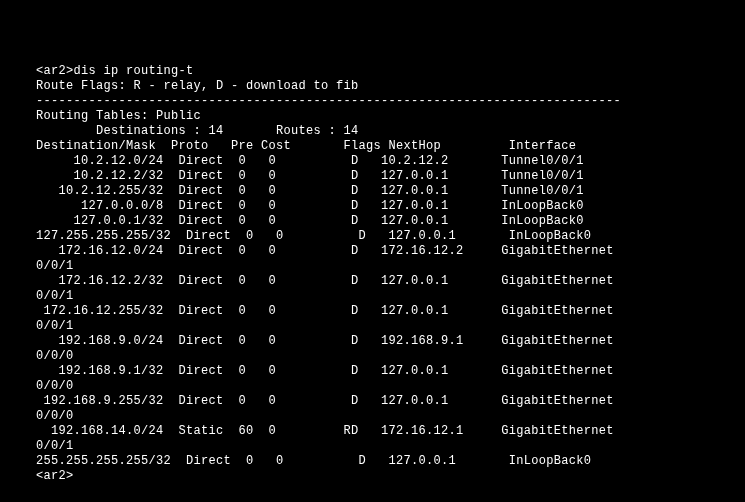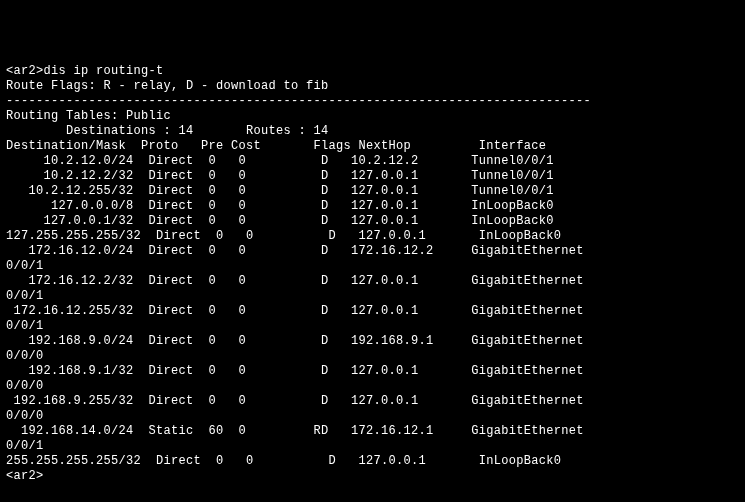--- a/index.html
+++ b/index.html
@@ -9,21 +9,21 @@
       font-size: 12px;
       line-height: 1.25;
       margin: 0;
       padding: 4px 6px;
       width: 745px;
       height: 502px;
       box-sizing: border-box;
       white-space: pre;
       letter-spacing: 0.3px;
     }
-    .line { white-space: pre; }
+    .line { white-space: pre; margin-left: 30px; }
   </style>
 </head>
 <body>
 
 
 
 <div id="out"><div class="line"><span>&lt;ar2&gt;</span><span>dis ip routing-t</span></div><div class="line"><span>Route Flags: R - relay, D - download to fib</span></div><div class="line"><span>------------------------------------------------------------------------------</span></div><div class="line"><span>Routing Tables: Public</span></div><div class="line"><span>        </span><span>Destinations : </span><span>14       </span><span>Routes : </span><span>14</span></div><div class="line"></div><div class="line"><span>Destination/Mask  </span><span>Proto   </span><span>Pre </span><span>Cost       </span><span>Flags </span><span>NextHop         </span><span>Interface</span></div><div class="line"></div><div class="line"><span>     10.2.12.0/24  </span><span>Direct  </span><span>0   </span><span>0         </span><span> D   </span><span>10.2.12.2       </span><span>Tunnel0/0/1</span></div><div class="line"><span>     10.2.12.2/32  </span><span>Direct  </span><span>0   </span><span>0         </span><span> D   </span><span>127.0.0.1       </span><span>Tunnel0/0/1</span></div><div class="line"><span>   10.2.12.255/32  </span><span>Direct  </span><span>0   </span><span>0         </span><span> D   </span><span>127.0.0.1       </span><span>Tunnel0/0/1</span></div><div class="line"><span>      127.0.0.0/8  </span><span>Direct  </span><span>0   </span><span>0         </span><span> D   </span><span>127.0.0.1       </span><span>InLoopBack0</span></div><div class="line"><span>     127.0.0.1/32  </span><span>Direct  </span><span>0   </span><span>0         </span><span> D   </span><span>127.0.0.1       </span><span>InLoopBack0</span></div><div class="line"><span>127.255.255.255/32  </span><span>Direct  </span><span>0   </span><span>0         </span><span> D   </span><span>127.0.0.1       </span><span>InLoopBack0</span></div><div class="line"><span>   172.16.12.0/24  </span><span>Direct  </span><span>0   </span><span>0         </span><span> D   </span><span>172.16.12.2     </span><span>GigabitEthernet</span></div><div class="line"><span>0/0/1</span></div><div class="line"><span>   172.16.12.2/32  </span><span>Direct  </span><span>0   </span><span>0         </span><span> D   </span><span>127.0.0.1       </span><span>GigabitEthernet</span></div><div class="line"><span>0/0/1</span></div><div class="line"><span> 172.16.12.255/32  </span><span>Direct  </span><span>0   </span><span>0         </span><span> D   </span><span>127.0.0.1       </span><span>GigabitEthernet</span></div><div class="line"><span>0/0/1</span></div><div class="line"><span>   192.168.9.0/24  </span><span>Direct  </span><span>0   </span><span>0         </span><span> D   </span><span>192.168.9.1     </span><span>GigabitEthernet</span></div><div class="line"><span>0/0/0</span></div><div class="line"><span>   192.168.9.1/32  </span><span>Direct  </span><span>0   </span><span>0         </span><span> D   </span><span>127.0.0.1       </span><span>GigabitEthernet</span></div><div class="line"><span>0/0/0</span></div><div class="line"><span> 192.168.9.255/32  </span><span>Direct  </span><span>0   </span><span>0         </span><span> D   </span><span>127.0.0.1       </span><span>GigabitEthernet</span></div><div class="line"><span>0/0/0</span></div><div class="line"><span>  192.168.14.0/24  </span><span>Static  </span><span>60  </span><span>0         </span><span>RD   </span><span>172.16.12.1     </span><span>GigabitEthernet</span></div><div class="line"><span>0/0/1</span></div><div class="line"><span>255.255.255.255/32  </span><span>Direct  </span><span>0   </span><span>0         </span><span> D   </span><span>127.0.0.1       </span><span>InLoopBack0</span></div><div class="line"></div><div class="line"><span>&lt;ar2&gt;</span></div></div>
 
 
 

